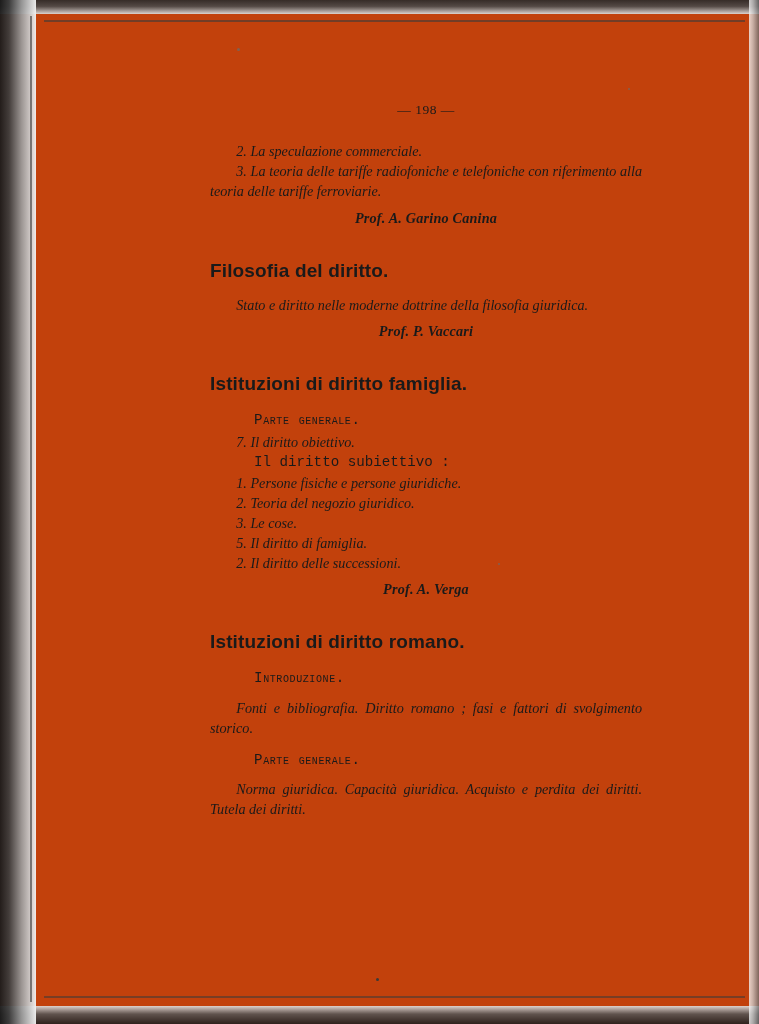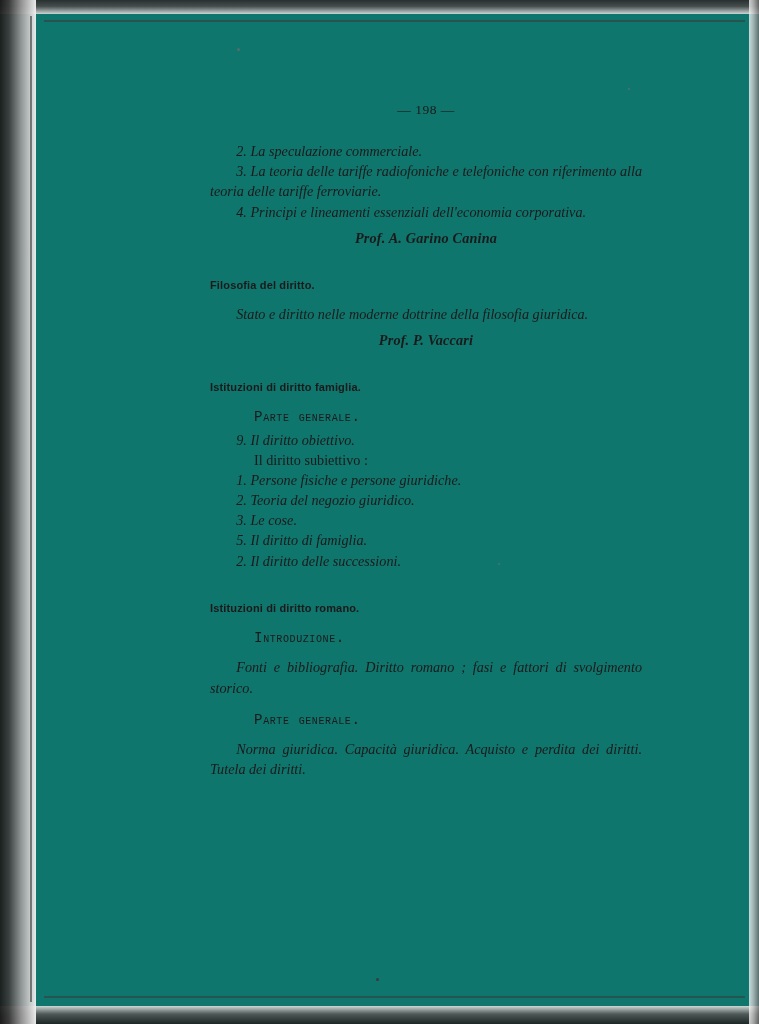--- a/index.html
+++ b/index.html
@@ -13,21 +13,21 @@
     font-family: "Liberation Serif", serif;
     color: #1a1a1a;
     position: relative;
     overflow: hidden;
   }
 
   
   .scan {
     position: absolute;
     inset: 0;
-    background: #0f766e;
+    background: #c2410c;
   }
   
   .edge-top {
     position: absolute;
     top: 0; left: 0; right: 0;
     height: 14px;
     background: linear-gradient(180deg, #2a2a2a 0%, #4a4a4a 45%, #dedede 100%);
     opacity: .92;
   }
   .edge-bottom {
@@ -99,32 +99,33 @@
   p {
     margin: 0;
     text-align: justify;
   }
   .indent {
     text-indent: 1.85em;
     font-style: italic;
   }
   .indent-lg {
     text-indent: 3.1em;
+    font-family: Liberation Mono, monospace;
   }
   .byline {
     text-align: center;
     font-style: italic;
     font-weight: bold;
     margin-top: 6px;
     letter-spacing: .2px;
   }
   .section-head {
     font-family: "Liberation Sans", sans-serif;
     font-weight: bold;
-    font-size: 11px;
+    font-size: 19px;
     letter-spacing: .15px;
     margin-top: 30px;
     margin-bottom: 10px;
   }
   .subhead {
     text-indent: 3.1em;
     letter-spacing: .3px;
     margin-top: 12px;
     margin-bottom: 2px;
   }
@@ -158,37 +159,37 @@
   <div class="speck" style="left:237px;top:48px;width:3px;height:3px;"></div>
   <div class="speck" style="left:628px;top:88px;width:2px;height:2px;"></div>
   <div class="speck" style="left:498px;top:563px;width:2px;height:2px;"></div>
 
   <div class="page">
 
     <div class="folio">— 198 —</div>
 
     <p class="indent">2. La speculazione commerciale.</p>
     <p class="indent">3. La teoria delle tariffe radiofoniche e telefoniche con riferimento alla teoria delle tariffe ferroviarie.</p>
-    <p class="indent">4. Principi e lineamenti essenziali dell'economia corporativa.</p>
 
     <p class="byline">Prof. A. Garino Canina</p>
 
     <div class="section-head">Filosofia del diritto.</div>
     <p class="indent">Stato e diritto nelle moderne dottrine della filosofia giuridica.</p>
     <p class="byline">Prof. P. Vaccari</p>
 
     <div class="section-head">Istituzioni di diritto famiglia.</div>
     <p class="subhead smallcaps">Parte generale.</p>
-    <p class="indent">9. Il diritto obiettivo.</p>
+    <p class="indent">7. Il diritto obiettivo.</p>
     <p class="indent-lg">Il diritto subiettivo :</p>
     <p class="indent">1. Persone fisiche e persone giuridiche.</p>
     <p class="indent">2. Teoria del negozio giuridico.</p>
     <p class="indent">3. Le cose.</p>
     <p class="indent">5. Il diritto di famiglia.</p>
     <p class="indent">2. Il diritto delle successioni.</p>
+    <p class="byline">Prof. A. Verga</p>
 
     <div class="section-head">Istituzioni di diritto romano.</div>
     <p class="subhead smallcaps">Introduzione.</p>
     <p class="indent gap-sm">Fonti e bibliografia. Diritto romano ; fasi e fattori di svolgimento storico.</p>
     <p class="subhead smallcaps">Parte generale.</p>
     <p class="indent gap-sm">Norma giuridica. Capacità giuridica. Acquisto e perdita dei diritti. Tutela dei diritti.</p>
 
   </div>
 
   <div class="bottom-dot"></div>

